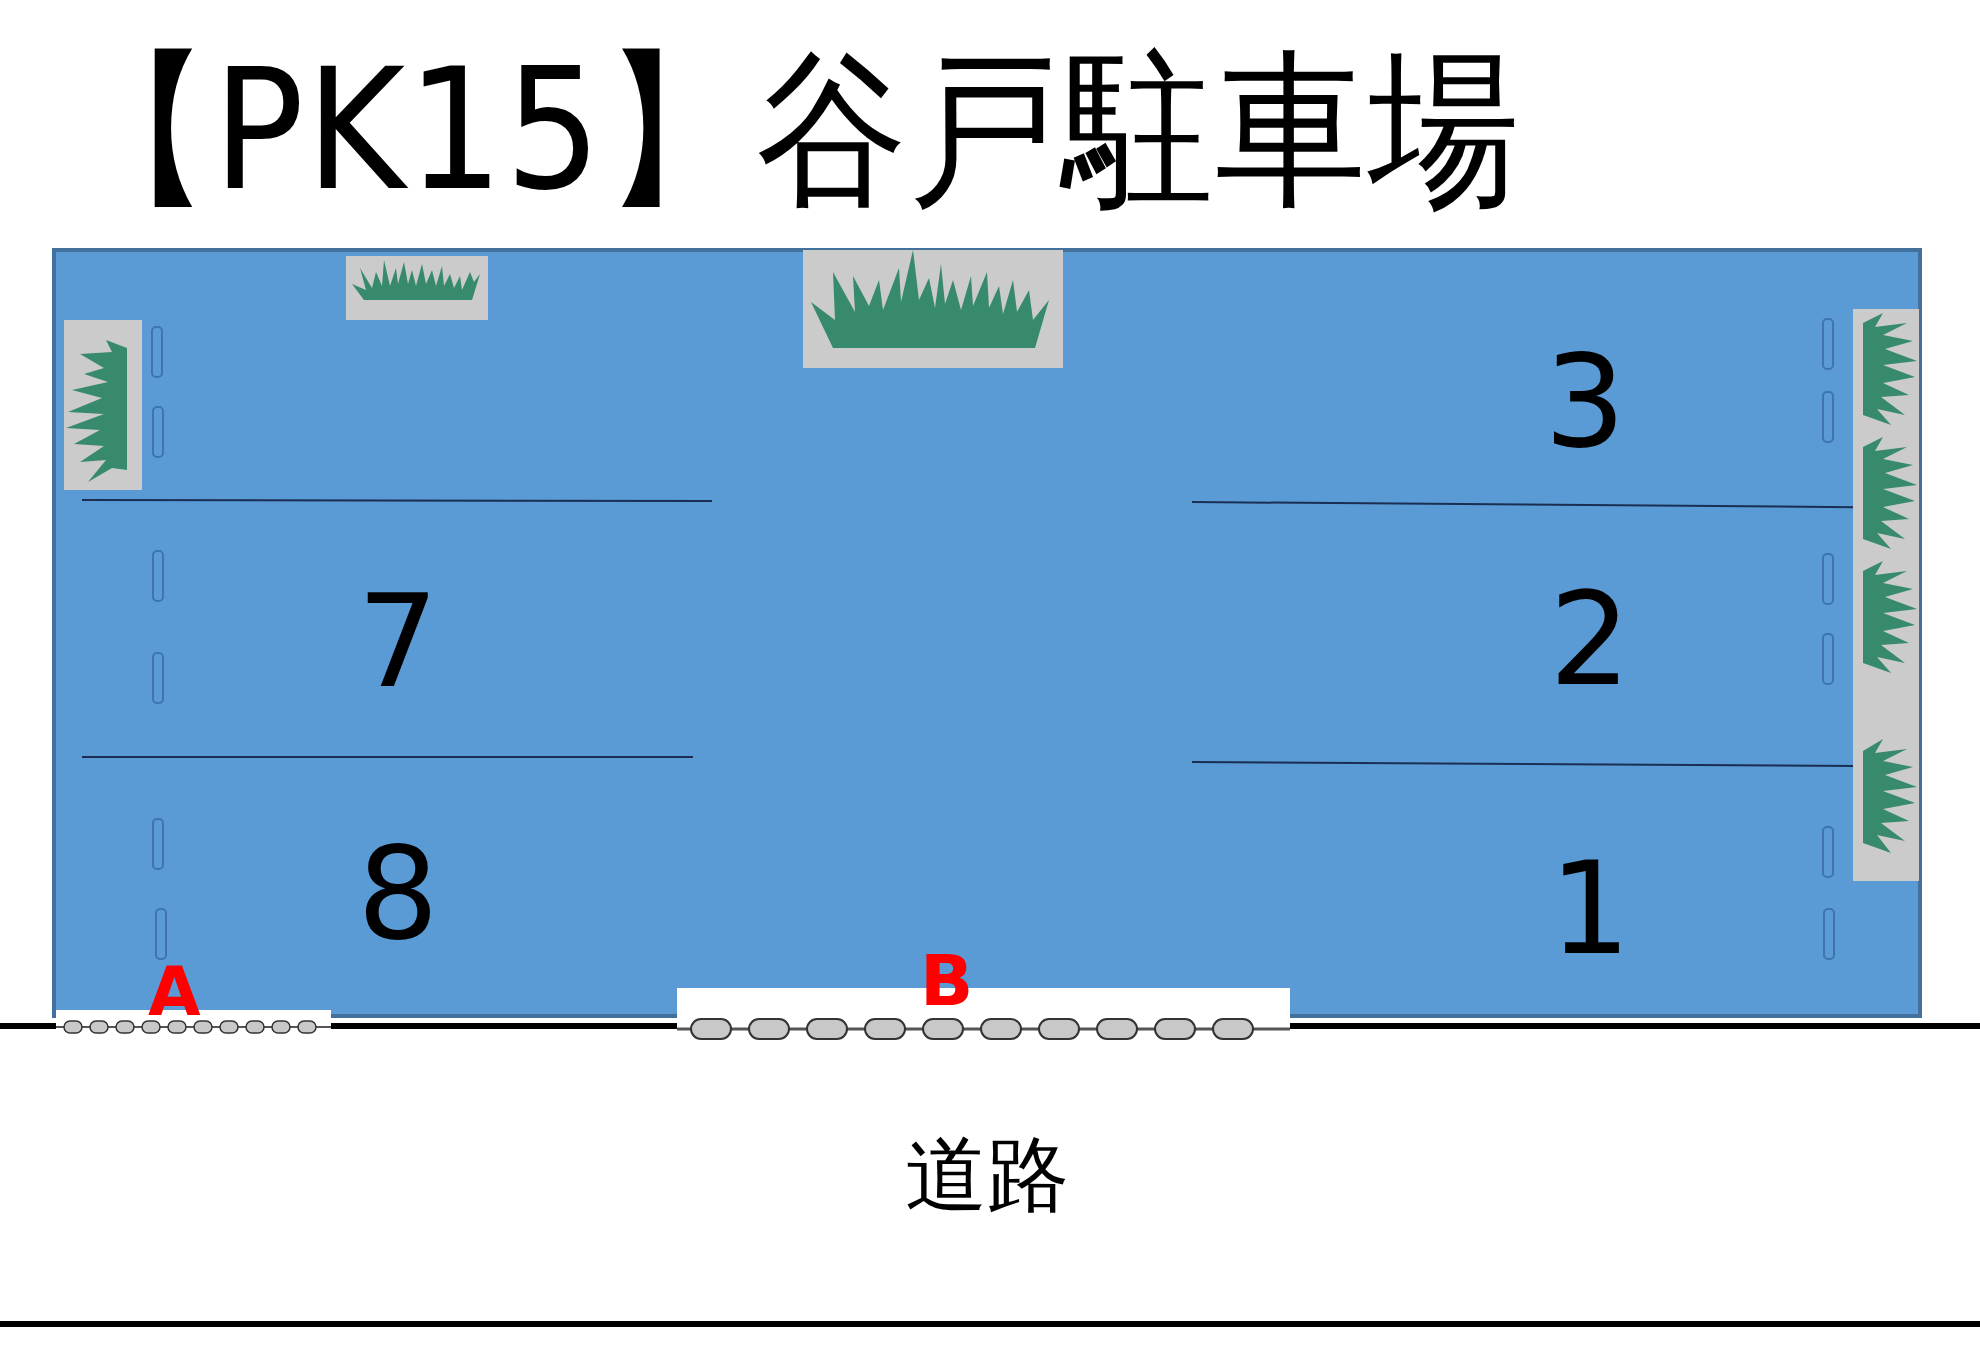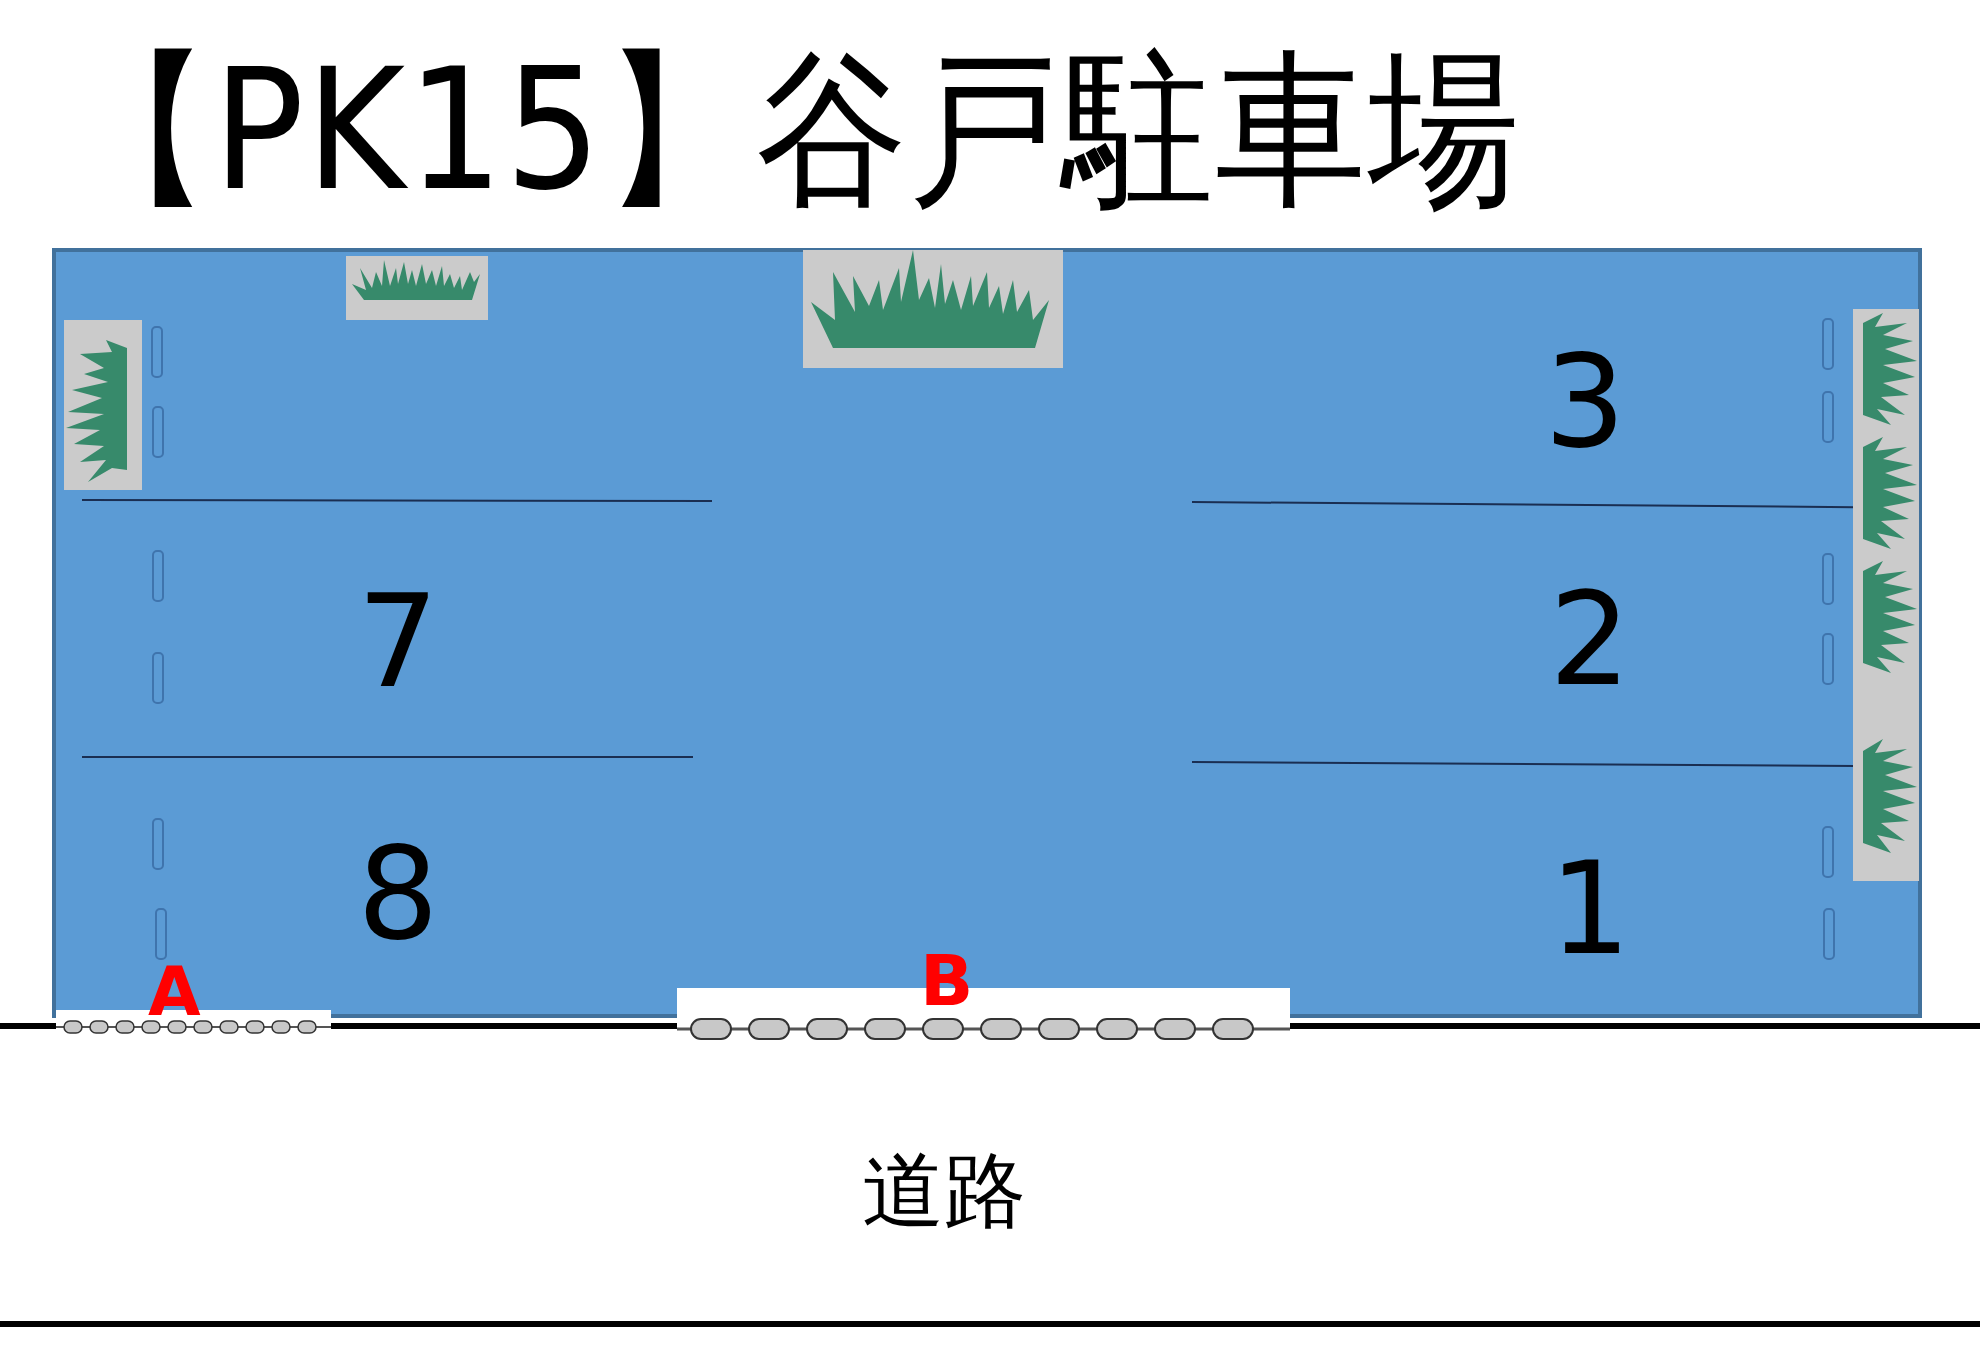--- a/index.html
+++ b/index.html
@@ -151,13 +151,13 @@
         <rect x="304" y="5" width="40" height="20" rx="10"></rect>
       <rect x="362" y="5" width="40" height="20" rx="10"></rect>
         <rect x="420" y="5" width="40" height="20" rx="10"></rect>
       <rect x="478" y="5" width="40" height="20" rx="10"></rect>
         <rect x="536" y="5" width="40" height="20" rx="10"></rect>
     </g>
   </svg>
 </div>
 <div class="abs gate-label" style="left:920px; top:946px; font-size:70px;">B</div>
 
-<div class="abs road-label" style="left:862px; top:1134px;margin-top:16px;">道路</div>
+<div class="abs road-label" style="left:905px; top:1134px;">道路</div>
 
 </body></html>

